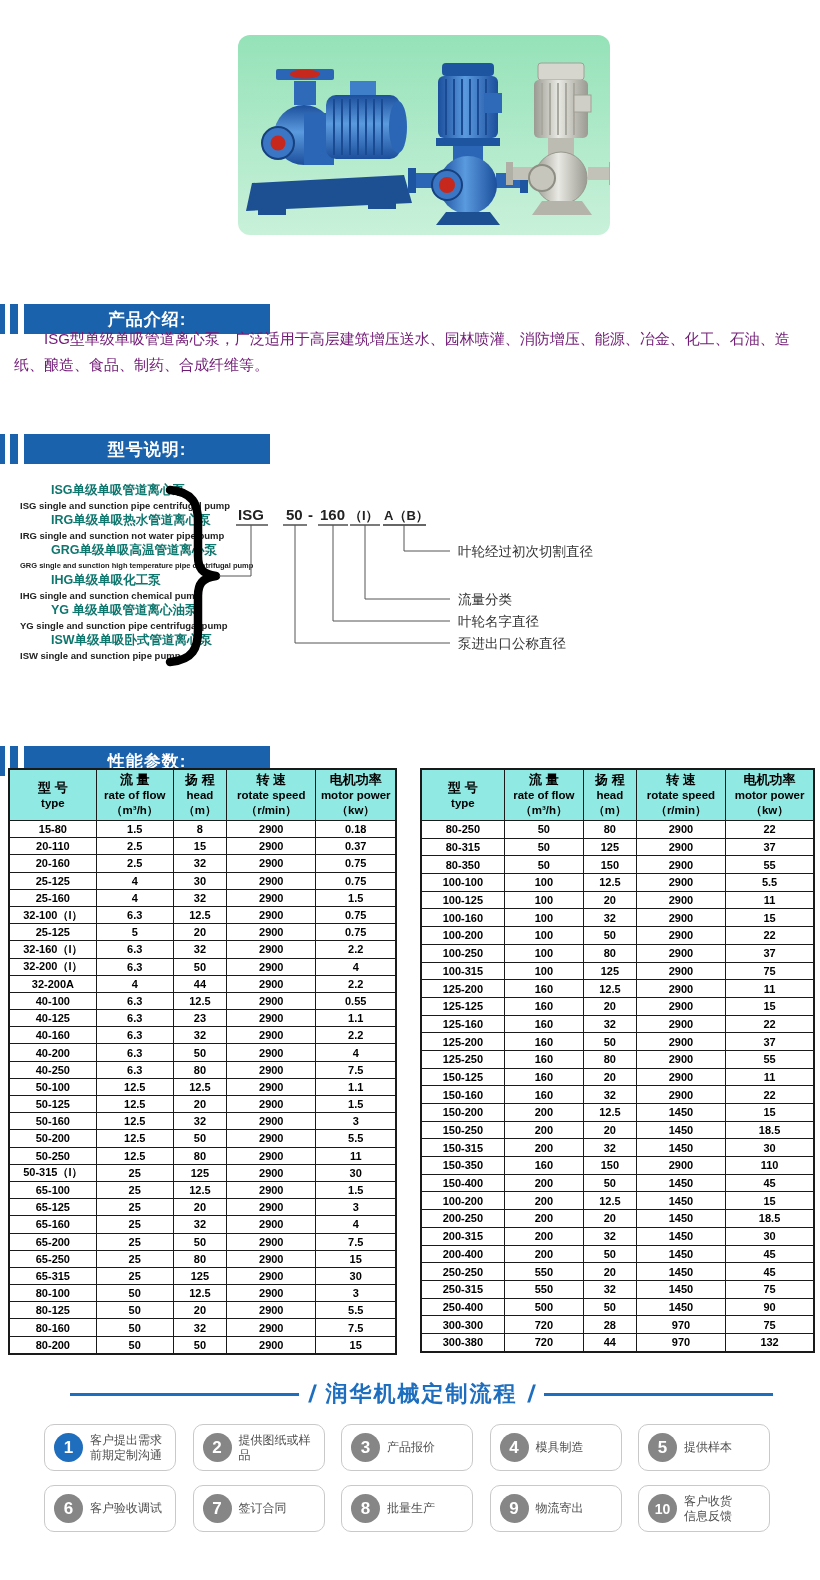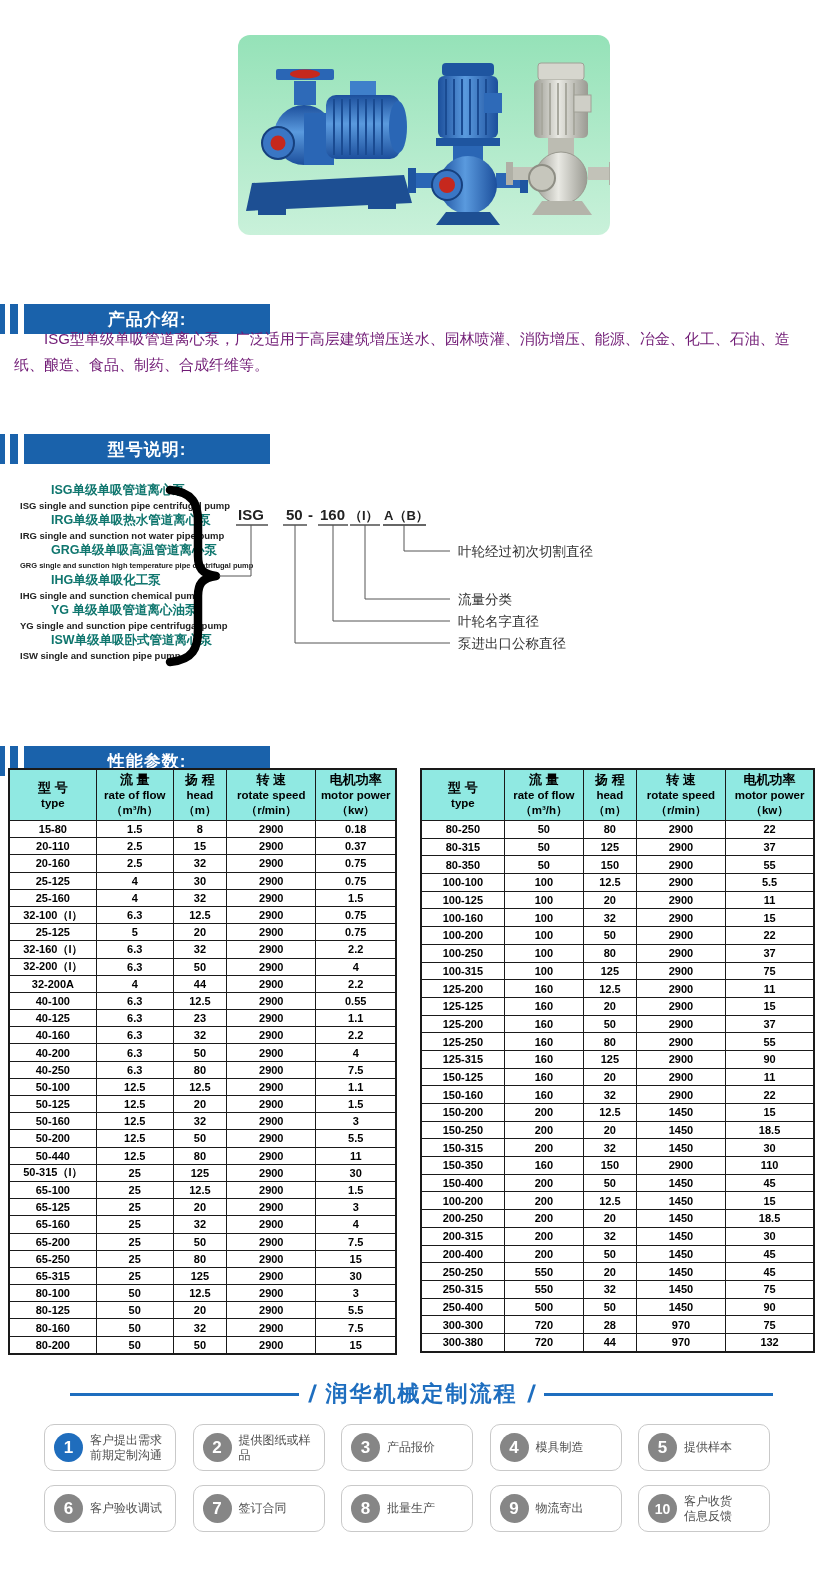--- a/index.html
+++ b/index.html
@@ -395,21 +395,21 @@
           <td>3</td>
         </tr>
         <tr>
           <td>50-200</td>
           <td>12.5</td>
           <td>50</td>
           <td>2900</td>
           <td>5.5</td>
         </tr>
         <tr>
-          <td>50-440</td>
+          <td>50-250</td>
           <td>12.5</td>
           <td>80</td>
           <td>2900</td>
           <td>11</td>
         </tr>
         <tr>
           <td>50-315（I）</td>
           <td>25</td>
           <td>125</td>
           <td>2900</td>
@@ -596,39 +596,39 @@
           <td>11</td>
         </tr>
         <tr>
           <td>125-125</td>
           <td>160</td>
           <td>20</td>
           <td>2900</td>
           <td>15</td>
         </tr>
         <tr>
+          <td>125-160</td>
+          <td>160</td>
+          <td>32</td>
+          <td>2900</td>
+          <td>22</td>
+        </tr>
+        <tr>
           <td>125-200</td>
           <td>160</td>
           <td>50</td>
           <td>2900</td>
           <td>37</td>
         </tr>
         <tr>
           <td>125-250</td>
           <td>160</td>
           <td>80</td>
           <td>2900</td>
           <td>55</td>
-        </tr>
-        <tr>
-          <td>125-315</td>
-          <td>160</td>
-          <td>125</td>
-          <td>2900</td>
-          <td>90</td>
         </tr>
         <tr>
           <td>150-125</td>
           <td>160</td>
           <td>20</td>
           <td>2900</td>
           <td>11</td>
         </tr>
         <tr>
           <td>150-160</td>

